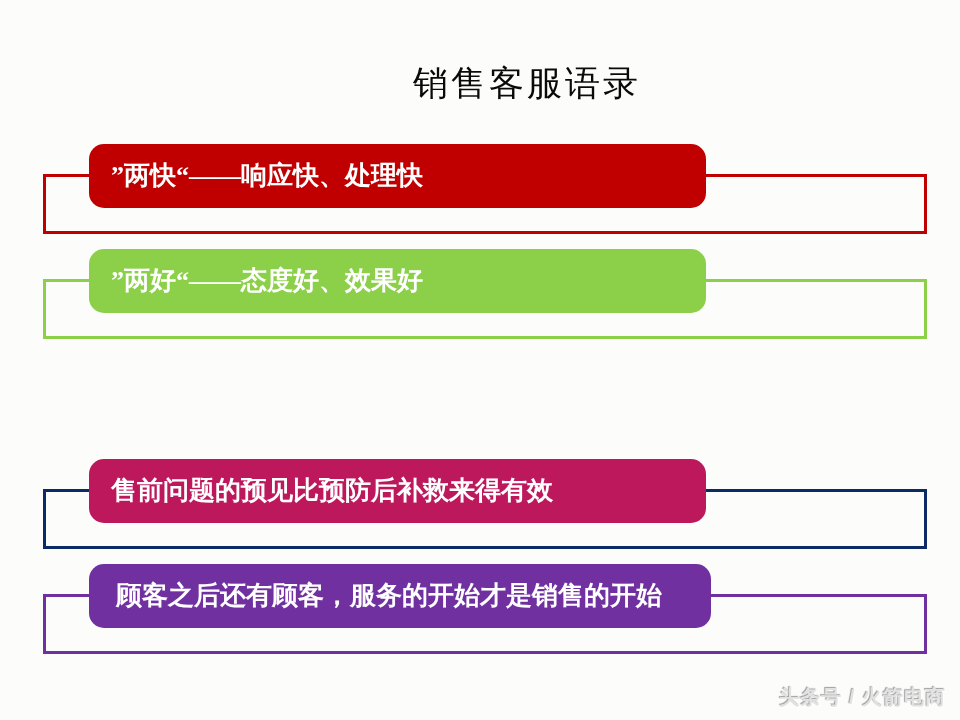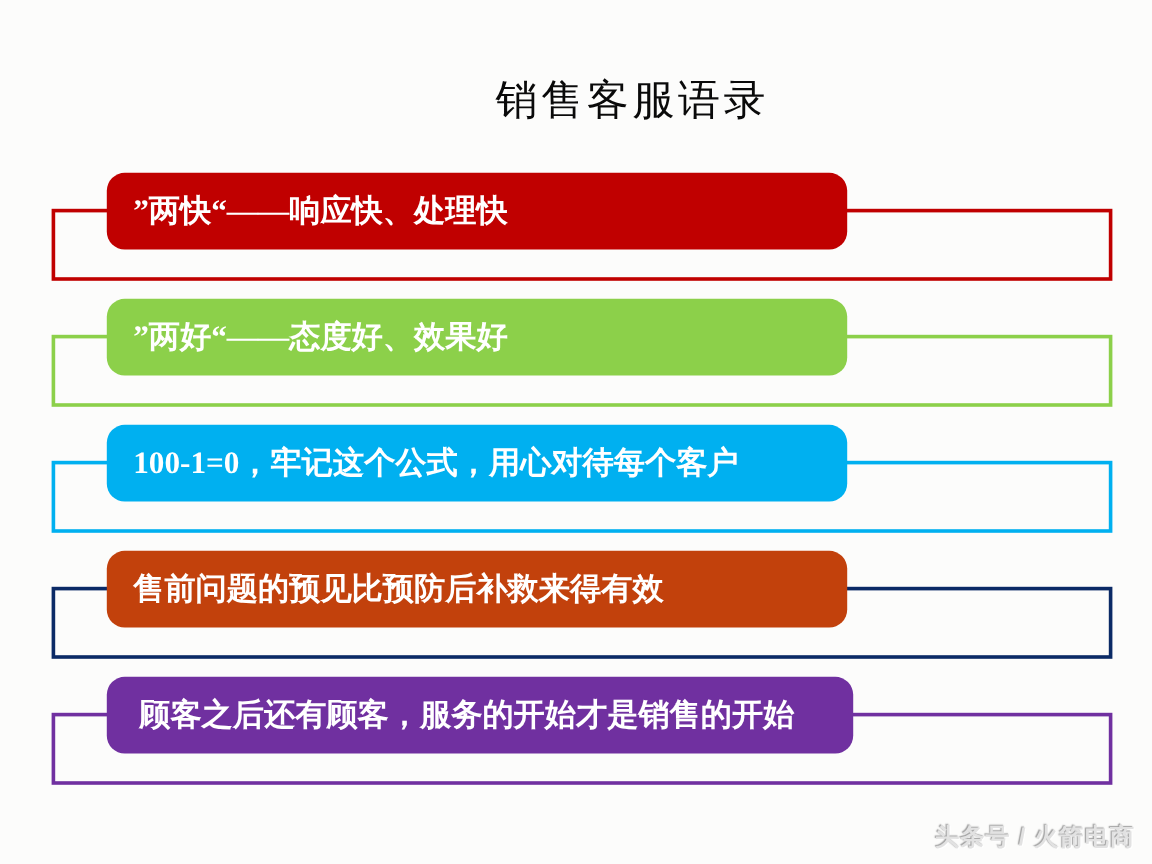--- a/index.html
+++ b/index.html
@@ -83,28 +83,24 @@
   <div class="row" style="top:144px">
     <div class="outline" style="border-color: rgb(192, 0, 0);"></div>
     <div class="bar" style="background: rgb(192, 0, 0);">”两快“——响应快、处理快</div>
   </div>
 
   <div class="row" style="top:249px">
     <div class="outline" style="border-color: rgb(140, 208, 74);"></div>
     <div class="bar" style="background: rgb(140, 208, 74);">”两好“——态度好、效果好</div>
   </div>
 
-  <div class="row" style="top:354px">
-    <div class="outline" style="border-color: rgb(0, 176, 240);"></div>
-    <div class="bar" style="background: rgb(0, 176, 240);">100-1=0，牢记这个公式，用心对待每个客户</div>
-  </div>
 
   <div class="row" style="top:459px">
     <div class="outline" style="border-color: rgb(11, 42, 102);"></div>
-    <div class="bar" style="background: #c2410c;">售前问题的预见比预防后补救来得有效</div>
+    <div class="bar" style="background: #be185d;">售前问题的预见比预防后补救来得有效</div>
   </div>
 
   <div class="row" style="top:564px">
     <div class="outline" style="border-color: rgb(112, 48, 160);"></div>
     <div class="bar" style="background: rgb(112, 48, 160); padding-left: 27px;">顾客之后还有顾客，服务的开始才是销售的开始</div>
   </div>
 
   <div class="watermark">头条号 / 火箭电商</div>
 
 </div>

